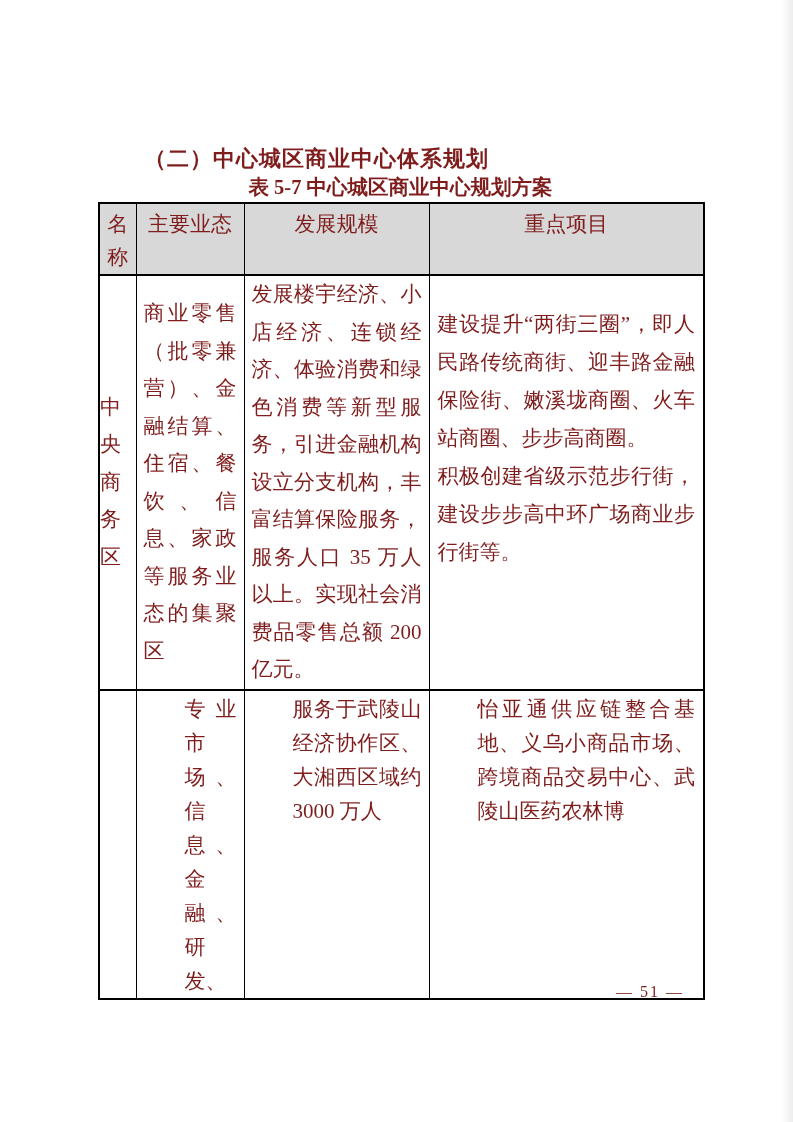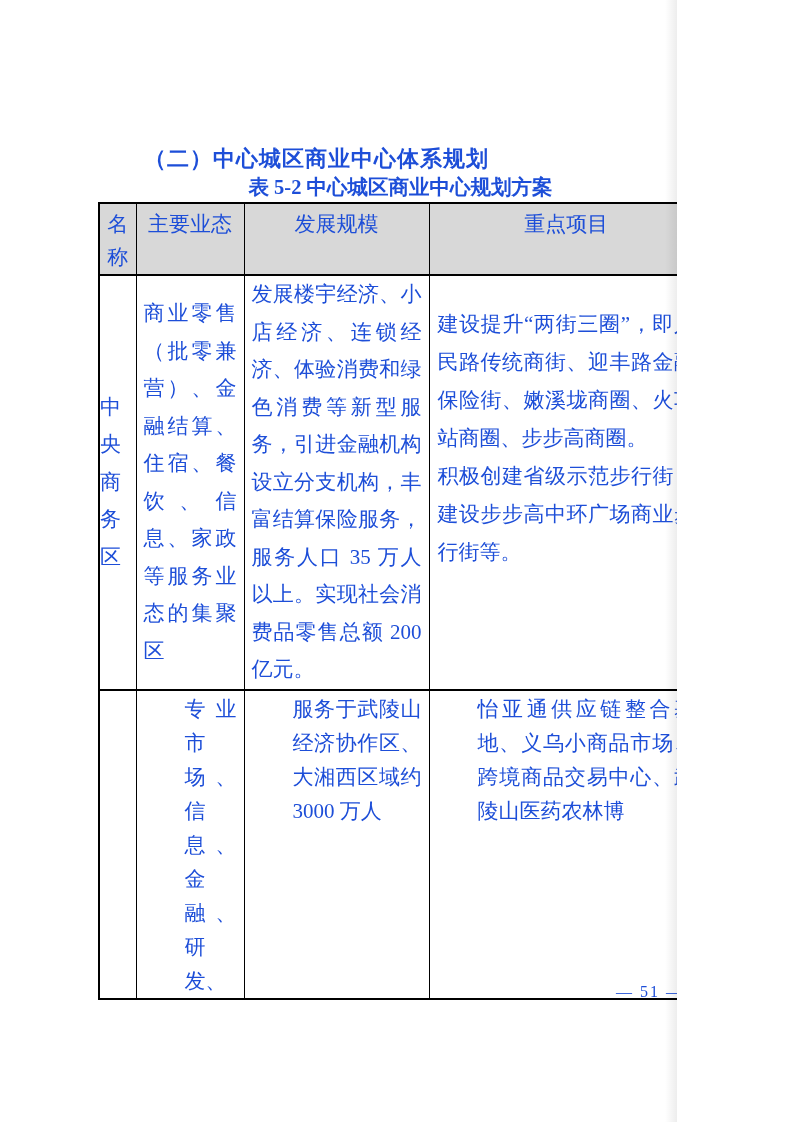--- a/index.html
+++ b/index.html
@@ -1,23 +1,23 @@
 <!DOCTYPE html>
 <html><head>
 <meta charset="utf-8">
 <style>
   html,body { margin:0; padding:0; background:#ffffff; }
   .page {
     position: relative;
-    width: 677px;
+    width: 793px;
     height: 1122px;
     background: #ffffff;
     overflow: hidden;
     font-family: "Liberation Serif", "DejaVu Serif", serif;
-    color: #1d4ed8;
+    color: #7f1d1d;
   }
   .edge-shade {
     position: absolute; top:0; right:0; width:12px; height:100%;
     background: linear-gradient(to right, rgba(0,0,0,0), rgba(0,0,0,0.07));
     pointer-events: none;
   }
   .content {
     position: absolute;
     left: 98px;
     top: 0;
@@ -98,21 +98,21 @@
 </style>
 </head>
 <body>
 
 <div class="page">
   <div class="content">
 
     <h2 class="heading">（二）中心城区商业中心体系规划</h2>
 
 
-    <div class="tbl-caption">表 5-2 中心城区商业中心规划方案</div>
+    <div class="tbl-caption">表 5-7 中心城区商业中心规划方案</div>
 
     <table class="plan">
       <colgroup>
         <col style="width:37px">
         <col style="width:108px">
         <col style="width:185px">
         <col style="width:275px">
       </colgroup>
       <thead>
         <tr>

